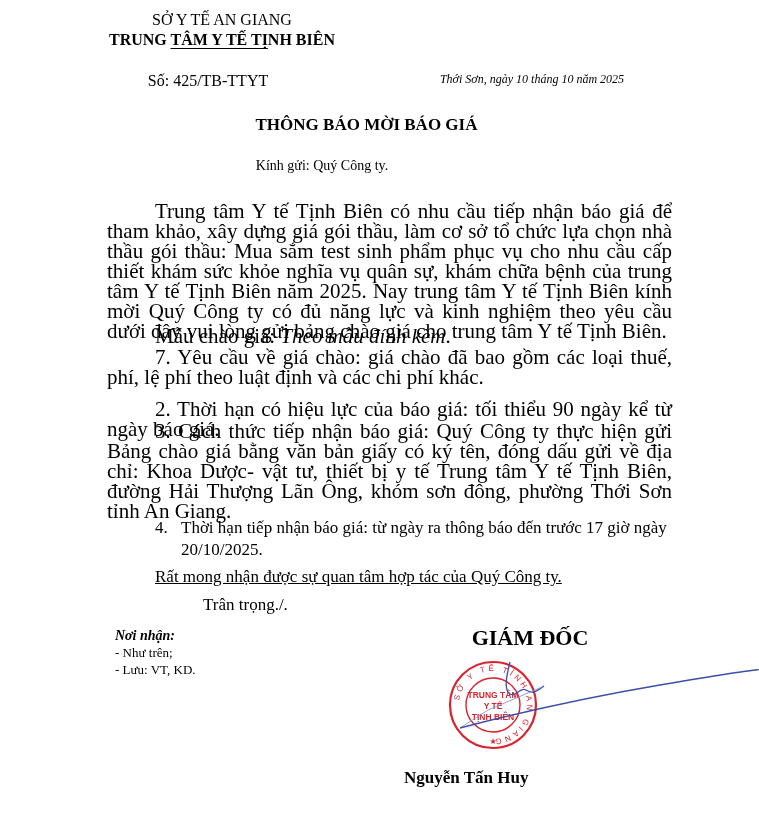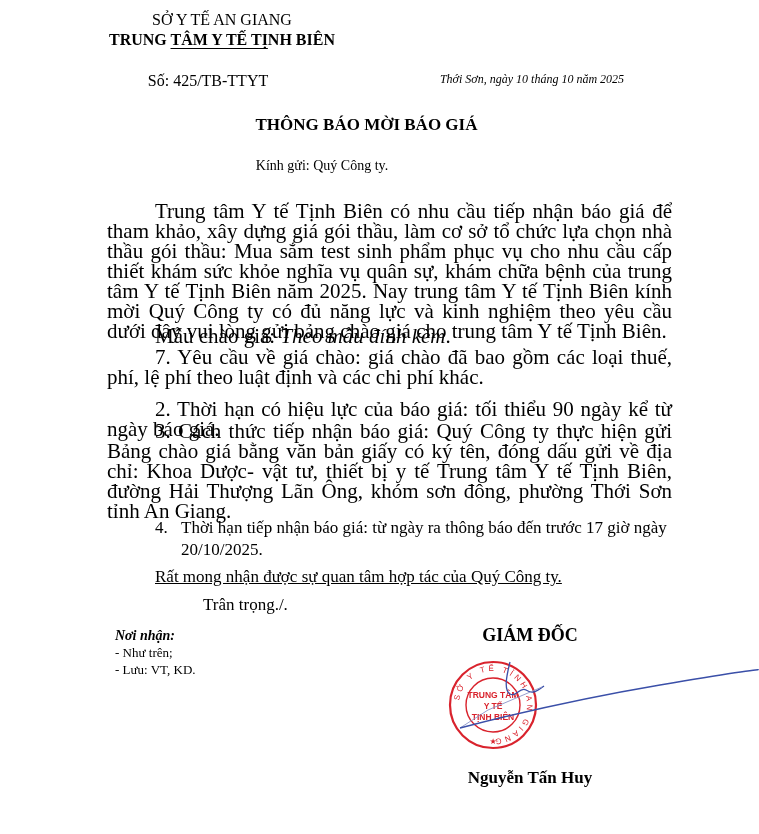--- a/index.html
+++ b/index.html
@@ -33,22 +33,22 @@
   .item3 { top: 421px; }
   .item4 { left: 155px; width: 517px; top: 517px; font-size: 17px; line-height: 21.6px; }
   .item4 .num { position: absolute; left: 0; top: 0; }
   .item4 .txt { padding-left: 26px; text-indent: 0; }
   .closing { left: 155px; top: 567px; font-size: 17px; text-decoration: underline; }
   .regards { left: 155px; top: 595px; font-size: 17px; margin-left: 48px; }
 
   .recipients { left: 115px; top: 627px; font-size: 13px; line-height: 17px; }
   .recipients .lbl { font-weight: bold; font-style: italic; font-size: 14px; }
 
-  .signer-title { left: 430px; width: 200px; top: 625px; text-align: center; font-weight: bold; font-size: 18px; }
-  .signer-name { left: 420px; width: 220px; top: 768px; text-align: center; font-weight: bold; font-size: 17px; }
+  .signer-title { left: 430px; width: 200px; top: 625px; text-align: center; font-weight: bold; font-size: 22px; }
+  .signer-name { left: 404px; width: 220px; top: 768px; font-weight: bold; font-size: 17px; }
 
   .stamp { left: 448px; top: 660px; width: 90px; height: 90px; }
   .sig { left: 440px; top: 650px; width: 319px; height: 100px; }
 </style>
 </head>
 <body>
 
 <div class="abs hdr-left">
   <div>SỞ Y TẾ AN GIANG</div>
   <div class="org2"><span>TRUNG </span><span class="ul">TÂM Y TẾ TỊ</span><span>NH BIÊN</span></div>

